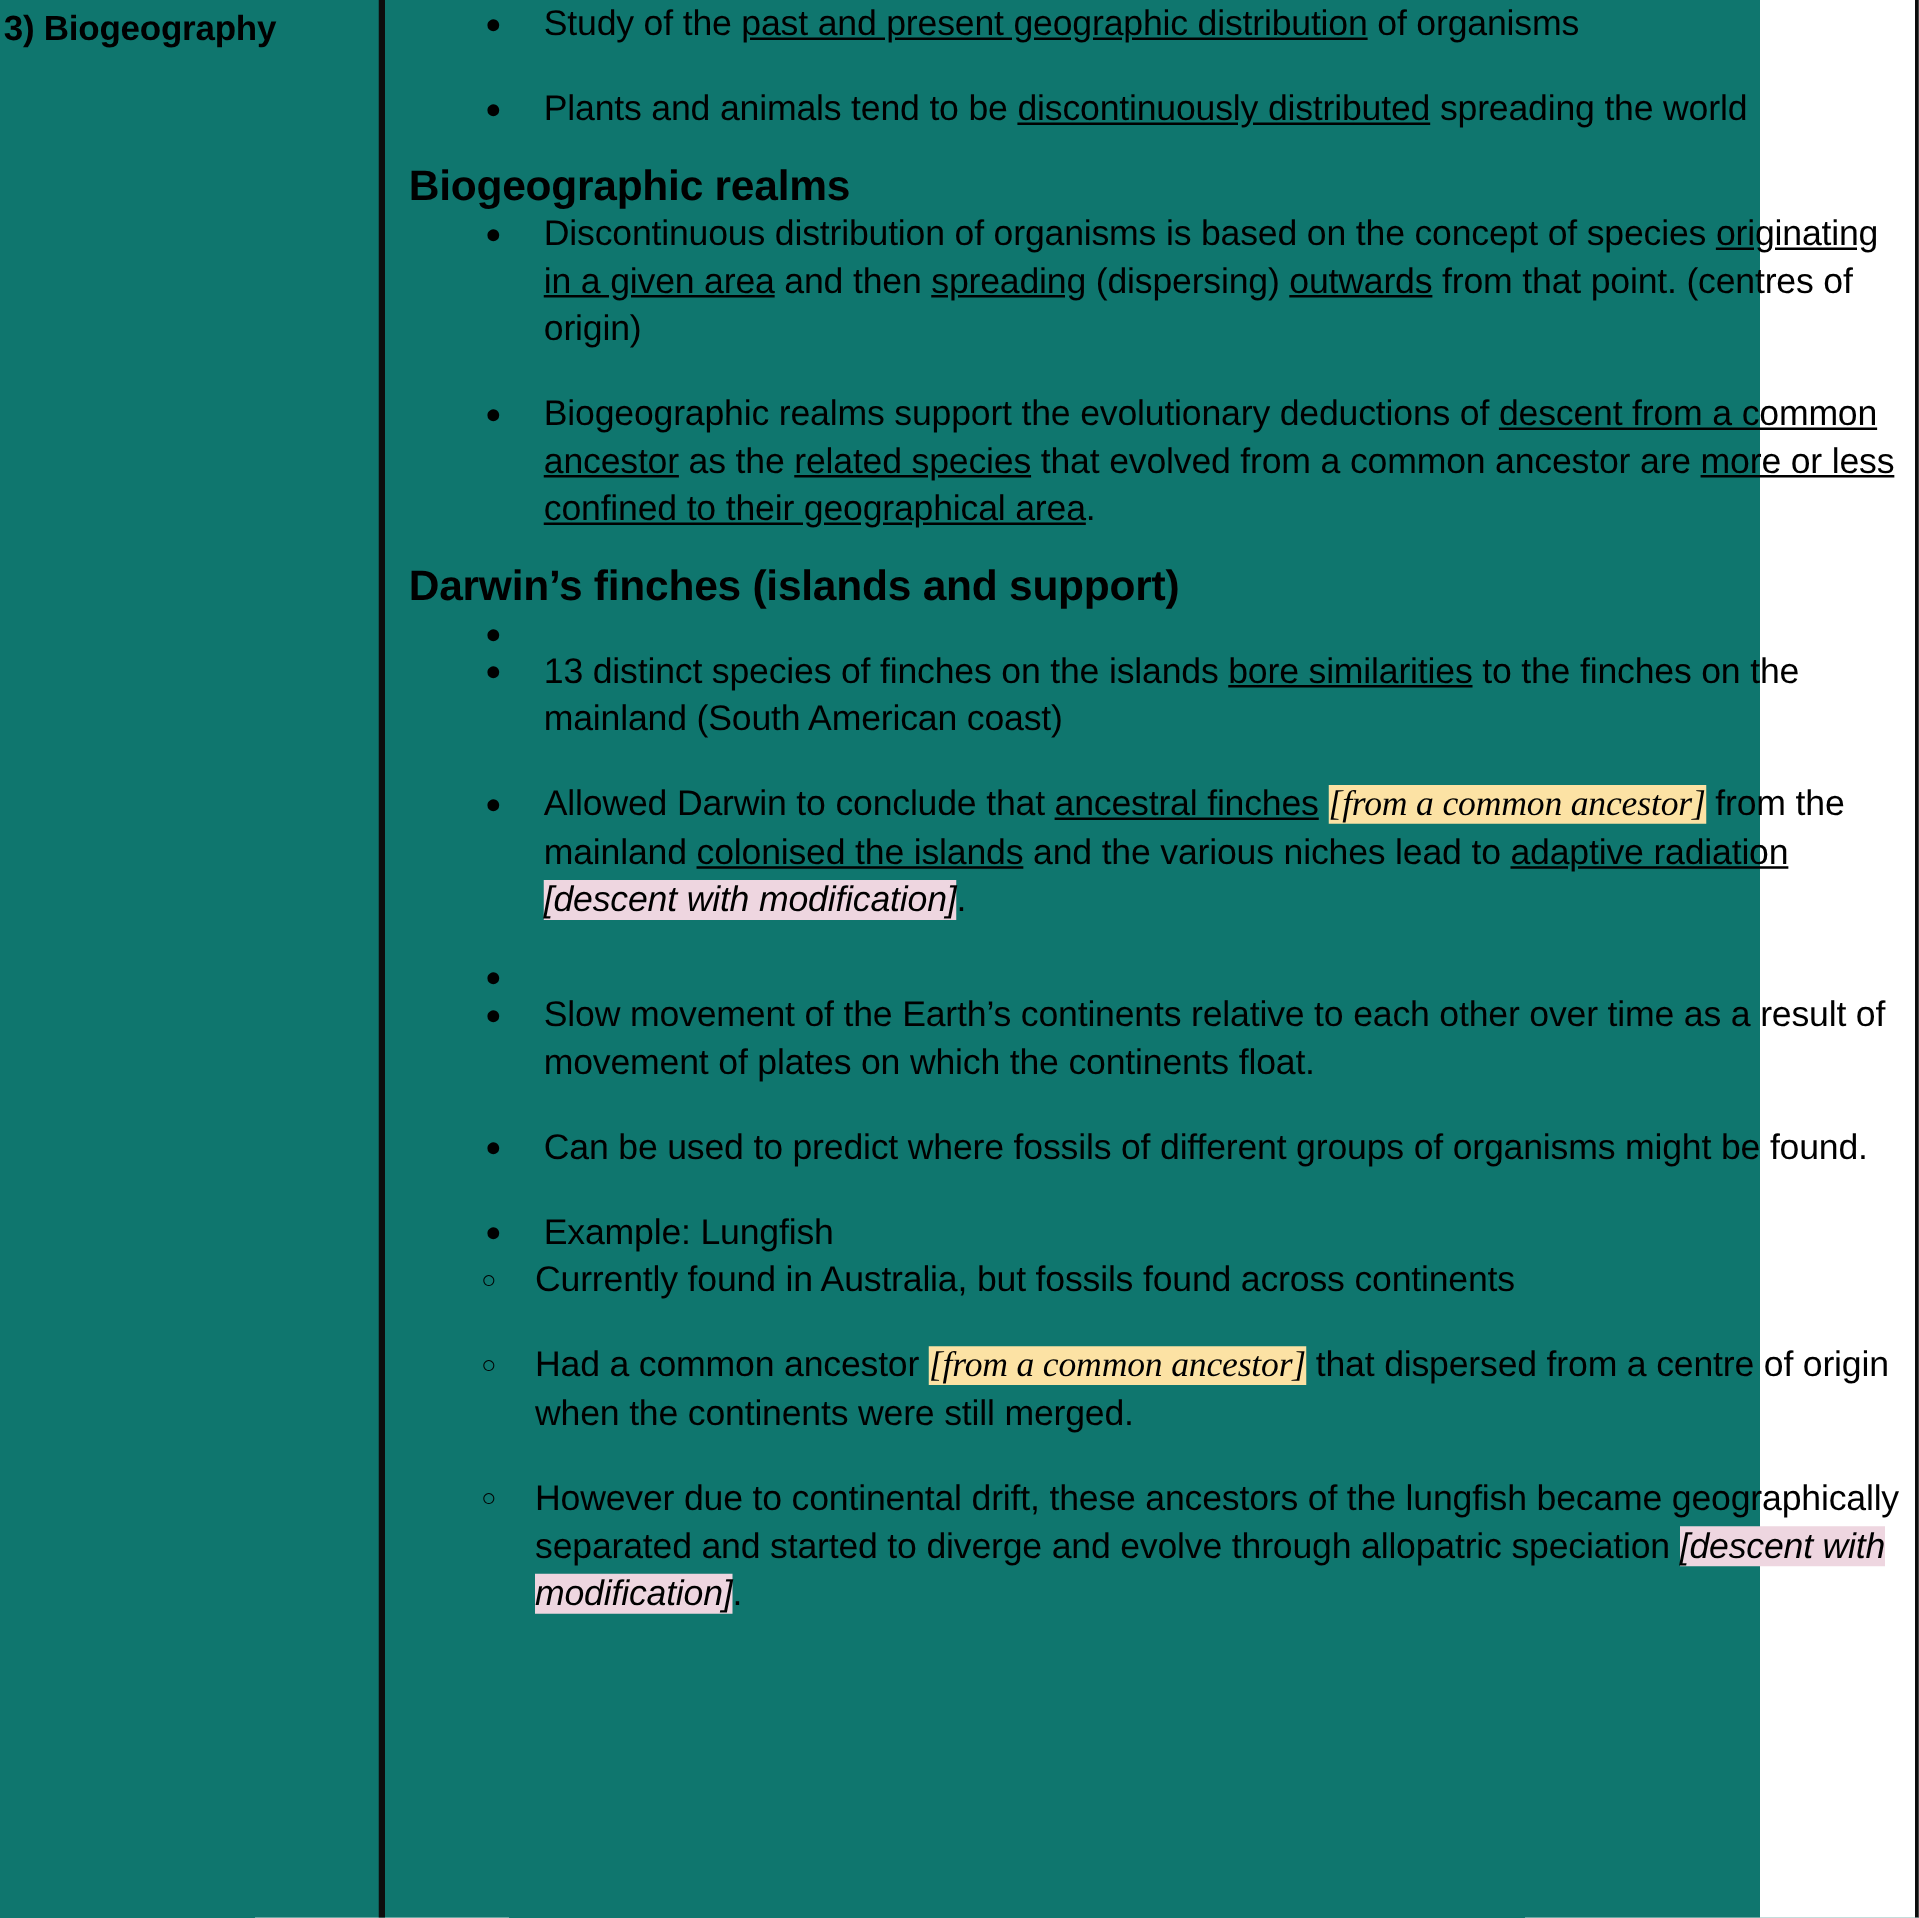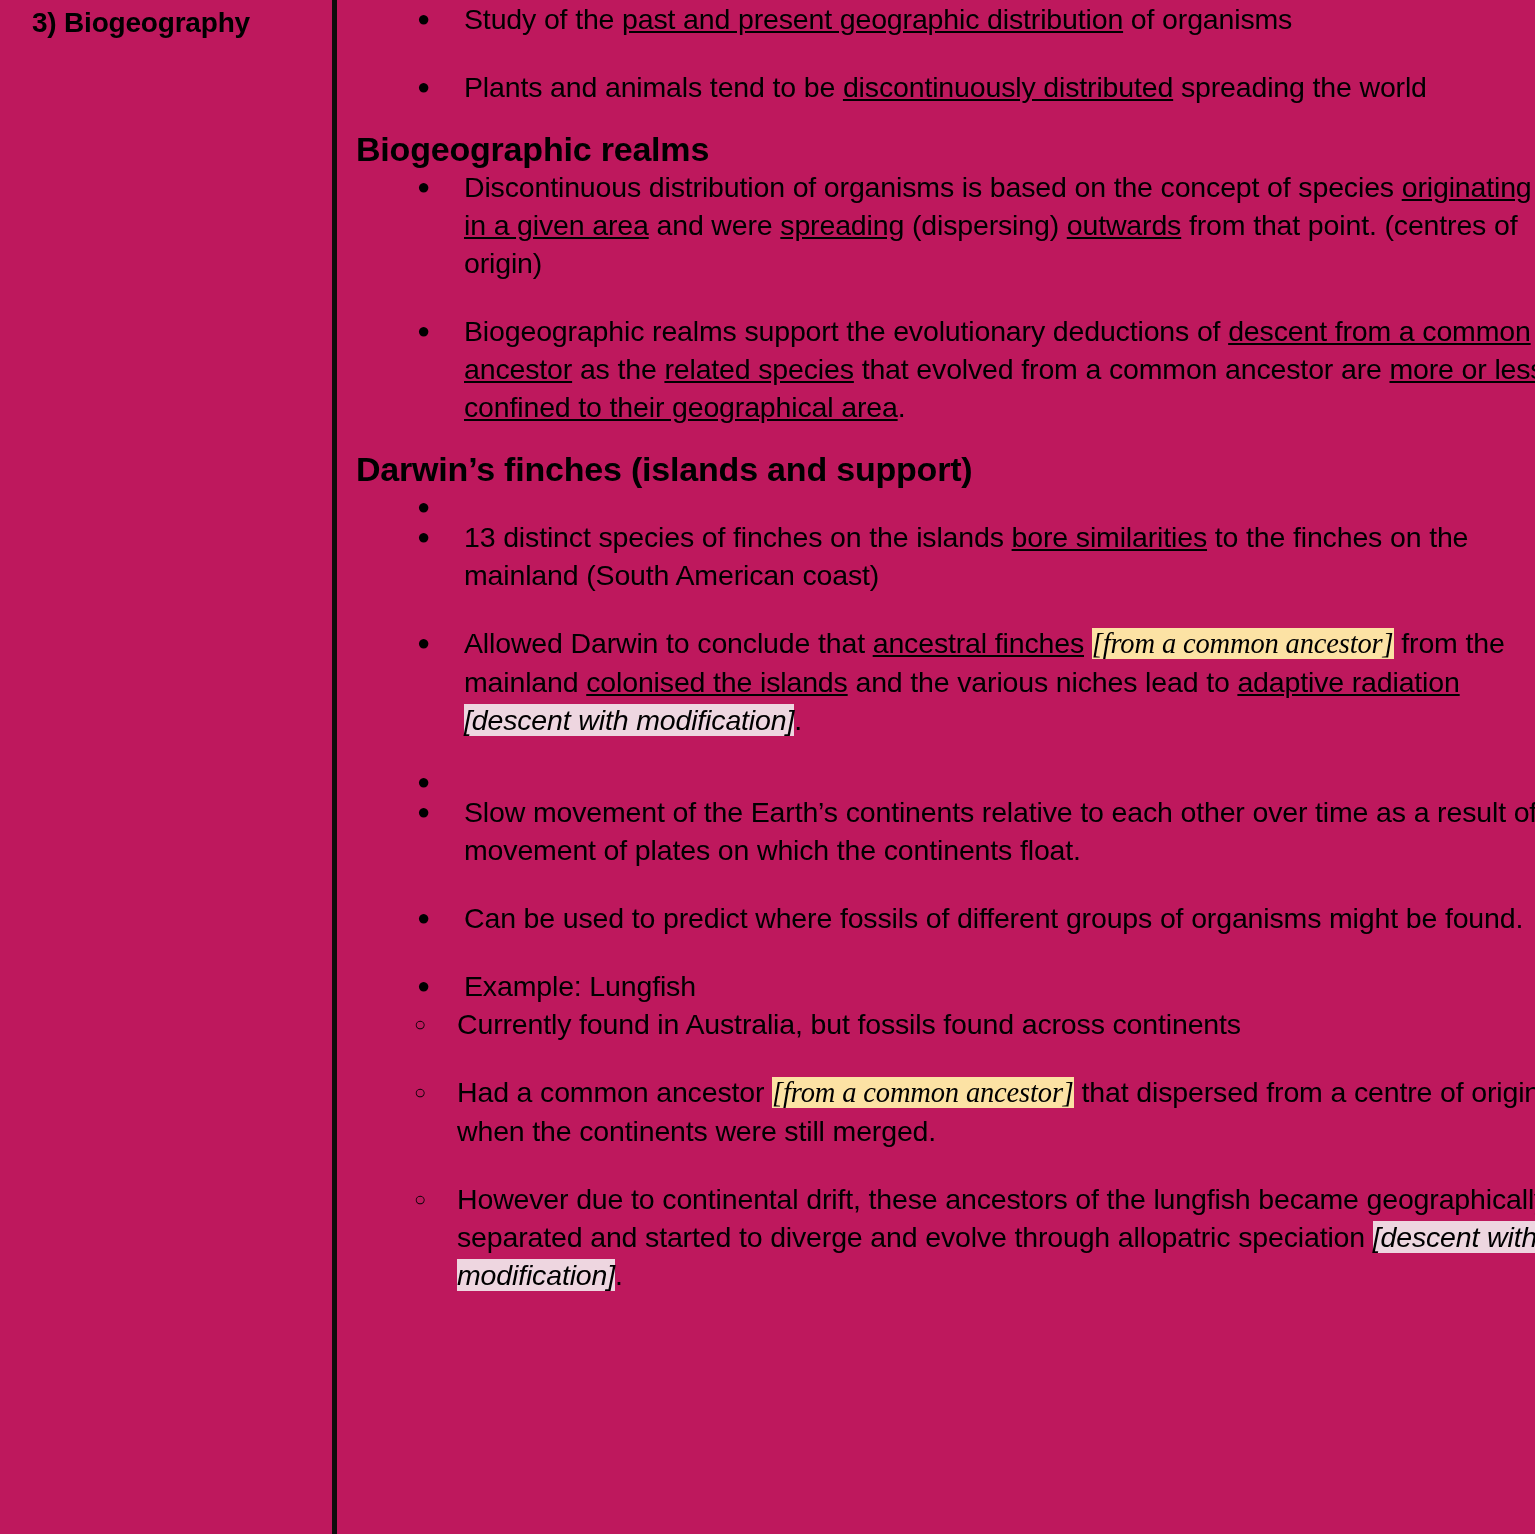--- a/index.html
+++ b/index.html
@@ -10,25 +10,24 @@
   body {
     width: 1535px;
     height: 1534px;
     font-family: "Liberation Sans", sans-serif;
     color: #000000;
     overflow: hidden;
   }
 
   #page {
     position: relative;
-    width: 1535px;
-    height: 1534px;
-    background: #be185d;
+    width: 1408px;
+    height: 1534px;
+    background: #0f766e;
     box-sizing: border-box;
-    padding-left: 29px;
   }
 
   
   #table-row {
     display: flex;
     flex-direction: row;
     width: 1535px;
     height: 1534px;
     align-items: stretch;
   }
@@ -162,21 +161,21 @@
       <div id="right-border"></div>
       <div id="content-root">
           <ul class="lvl1">
             <li><span class="bullet-mark">●</span><span><span>Study of the </span><span class="u">past and present geographic distribution</span><span> of organisms</span></span></li>
             <li class="gap"></li>
             <li><span class="bullet-mark">●</span><span><span>Plants and animals tend to be </span><span class="u">discontinuously distributed</span><span> spreading the world</span></span></li>
           </ul>
           <div class="gap-head"></div>
           <div class="section-heading">Biogeographic realms</div>
           <ul class="lvl1">
-            <li><span class="bullet-mark">●</span><span><span>Discontinuous distribution of organisms is based on the concept of species </span><span class="u">originating in a given area</span><span> and were </span><span class="u">spreading</span><span> (dispersing) </span><span class="u">outwards</span><span> from that point. (centres of origin)</span></span></li>
+            <li><span class="bullet-mark">●</span><span><span>Discontinuous distribution of organisms is based on the concept of species </span><span class="u">originating in a given area</span><span> and then </span><span class="u">spreading</span><span> (dispersing) </span><span class="u">outwards</span><span> from that point. (centres of origin)</span></span></li>
             <li class="gap"></li>
             <li><span class="bullet-mark">●</span><span><span>Biogeographic realms support the evolutionary deductions of </span><span class="u">descent from a common ancestor</span><span> as the </span><span class="u">related species</span><span> that evolved from a common ancestor are </span><span class="u">more or less confined to their geographical area</span><span>.</span></span></li>
           </ul>
           <div class="gap-head"></div>
           <div class="section-heading">Darwin’s finches (islands and support)</div>
           <ul class="lvl1">
             <li><span class="bullet-mark">●</span></li>
             <li class="gap"></li>
             <li><span class="bullet-mark">●</span><span><span>13 distinct species of finches on the islands </span><span class="u">bore similarities</span><span> to the finches on the mainland (South American coast)</span></span></li>
             <li class="gap"></li>

